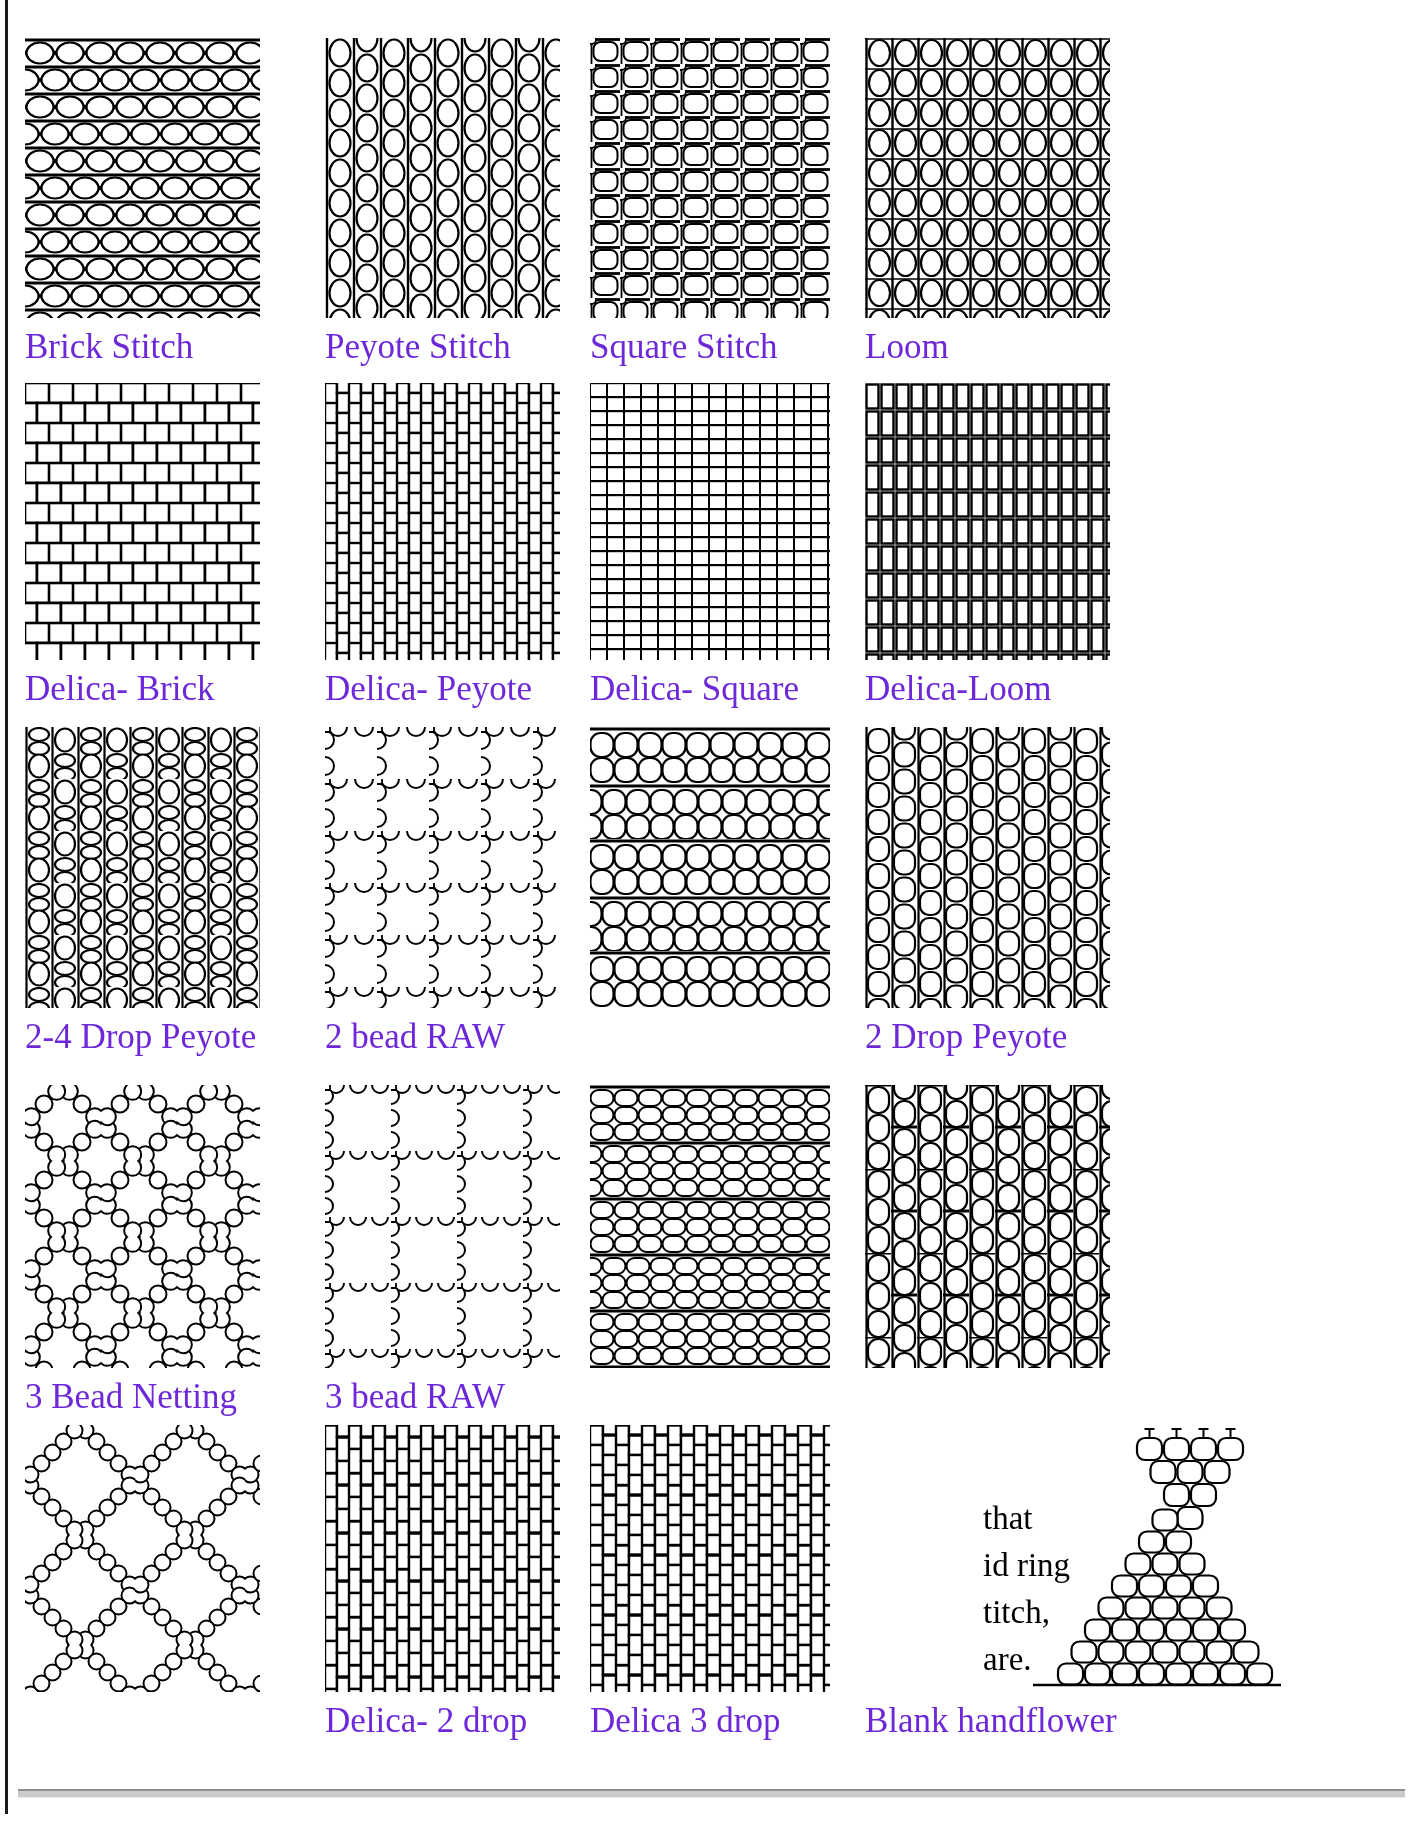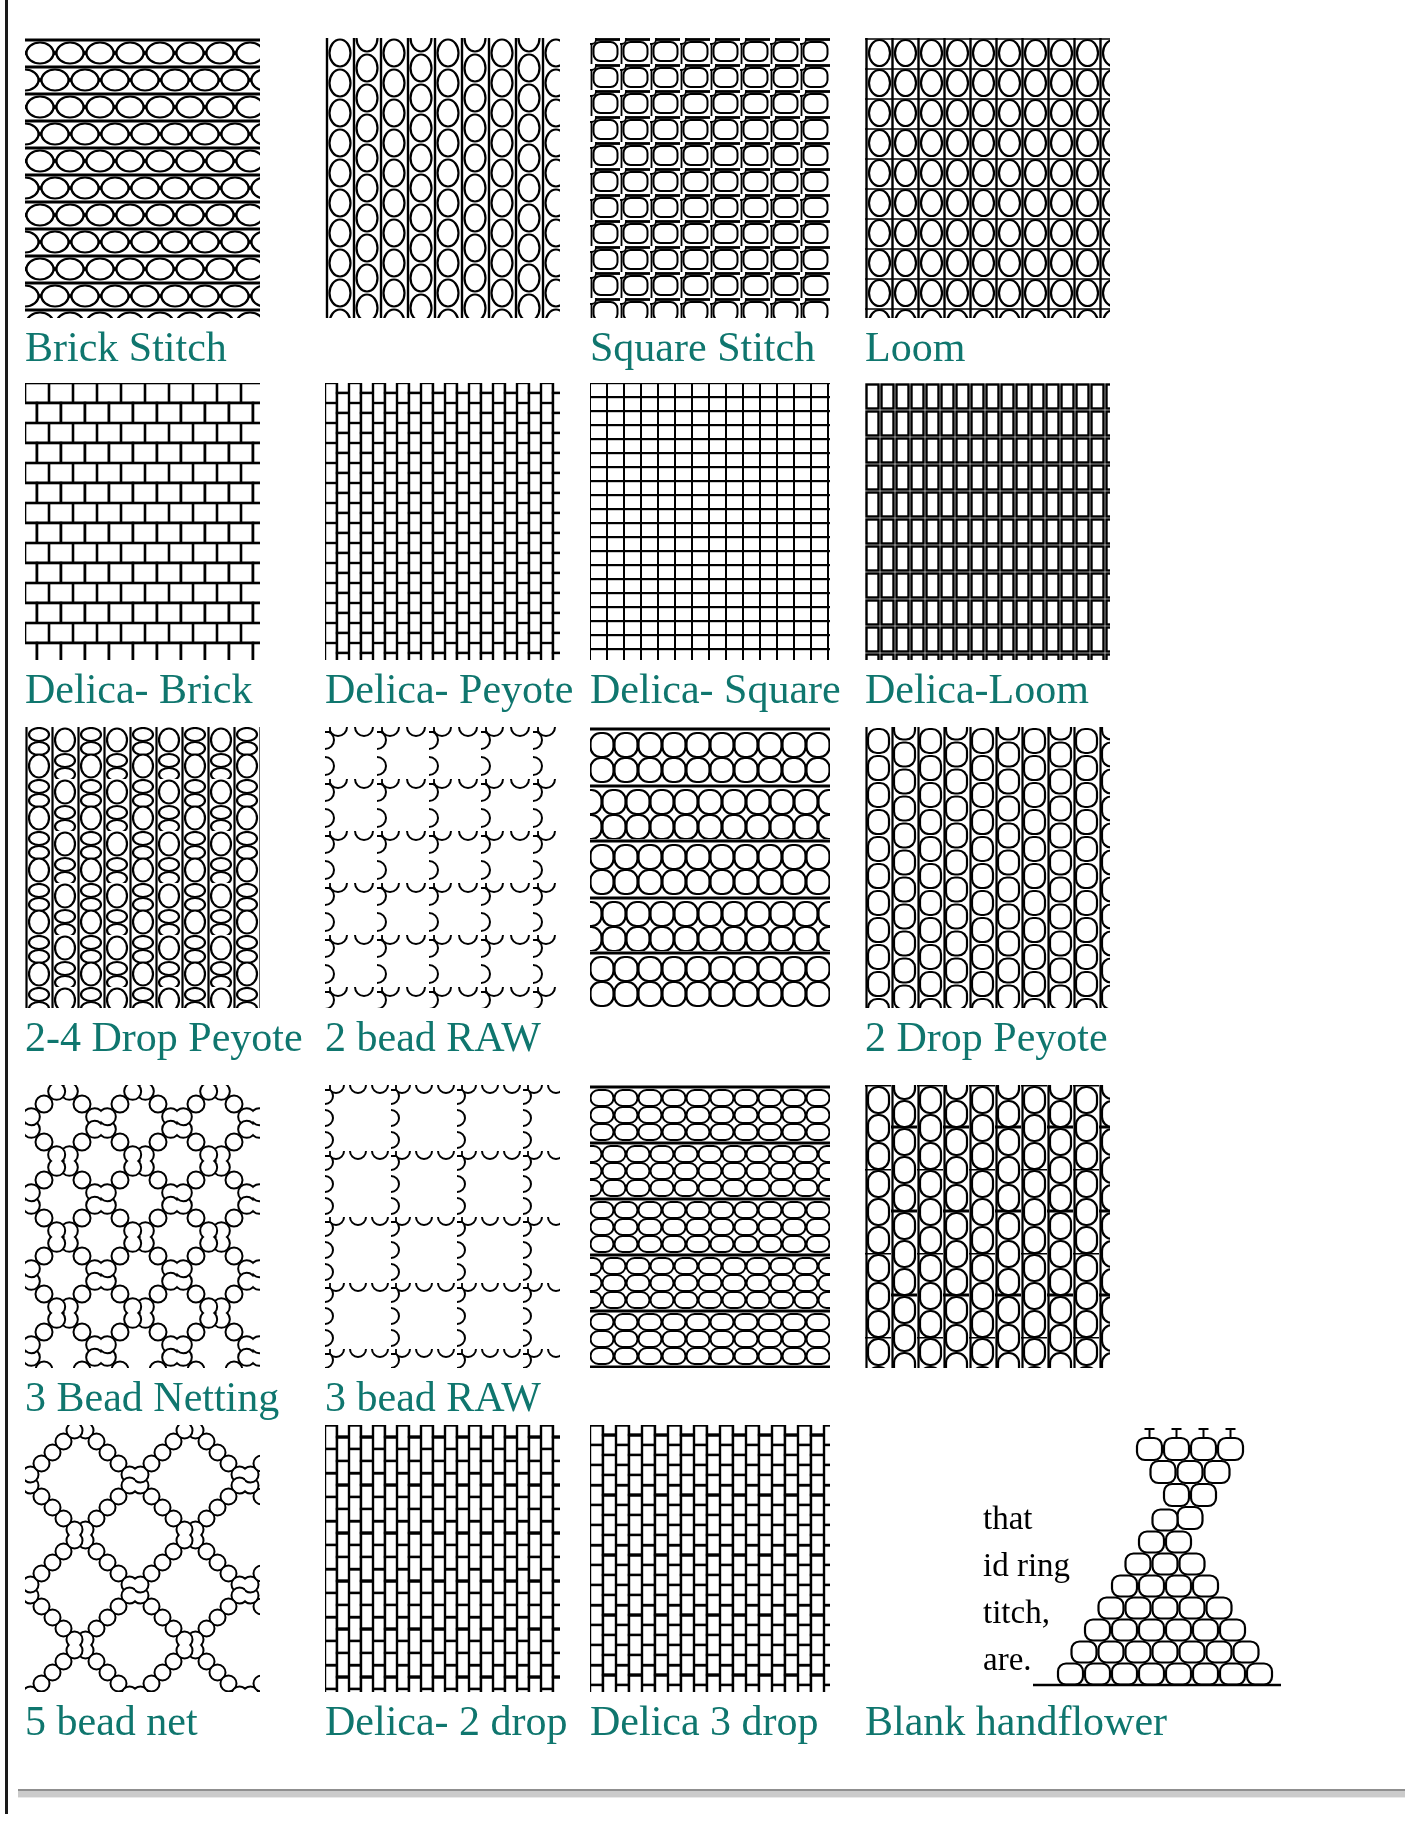--- a/index.html
+++ b/index.html
@@ -19,21 +19,21 @@
   .r1 .swatch{height:277px}
   .r2 .swatch{height:281px}
   .r3 .swatch{height:283px}
   .r4 .swatch{height:267px}
   .c0 .swatch,.c1 .swatch{width:235px}
   .c2 .swatch{width:240px}
   .c3 .swatch{width:245px}
   .cell-handflower .swatch{width:420px}
   .label{
     margin-top:6px;
-    font-size:42px;line-height:46px;color:#0f766e;white-space:nowrap;
+    font-size:35px;line-height:46px;color:#6d28d9;white-space:nowrap;
     letter-spacing:0px;
   }
   .divider{
     position:absolute;left:18px;top:1789px;width:1387px;height:6px;
     background:#cbcbcb;border-top:2px solid #8f8f8f;border-bottom:1px solid #e9e9e9;
   }
   svg{display:block}
 </style>
 </head>
 <body>
@@ -68,20 +68,21 @@
             <line x1="2" y1="0" x2="2" y2="30" stroke="#000000" stroke-width="2.4"></line>
             <line x1="29" y1="0" x2="29" y2="30" stroke="#000000" stroke-width="2.4"></line>
             <ellipse cx="15" cy="15" rx="10.5" ry="13.5" fill="#ffffff" stroke="#000000" stroke-width="2.2"></ellipse>
             <ellipse cx="42" cy="0" rx="10.5" ry="13.5" fill="#ffffff" stroke="#000000" stroke-width="2.2"></ellipse>
             <ellipse cx="42" cy="30" rx="10.5" ry="13.5" fill="#ffffff" stroke="#000000" stroke-width="2.2"></ellipse>
           </pattern>
         </defs>
         <rect width="235" height="280" fill="url(#p1)"></rect>
       </svg>
     </div>
+  <div class="label">Peyote Stitch</div>
 </div>
 <div class="cell r0 c2">
   <div class="swatch">
       <svg width="240" height="280" viewBox="0 0 240 280" xmlns="http://www.w3.org/2000/svg">
         <defs>
           <pattern id="p2" width="30" height="26" patternUnits="userSpaceOnUse">
             <line x1="0" y1="1.5" x2="30" y2="1.5" stroke="#000000" stroke-width="2.8"></line>
             <line x1="1.5" y1="0" x2="1.5" y2="26" stroke="#000000" stroke-width="1.8"></line>
             <rect x="3.5" y="4" width="24" height="19" rx="7" fill="#ffffff" stroke="#000000" stroke-width="2"></rect>
             <circle cx="1.5" cy="1.5" r="4.5" fill="#ffffff" stroke="#000000" stroke-width="1.8"></circle>
@@ -353,21 +354,20 @@
             <circle cx="5.5" cy="49.5" r="8" fill="#ffffff" stroke="#000000" stroke-width="2"></circle>
             <circle cx="16.5" cy="38.5" r="8" fill="#ffffff" stroke="#000000" stroke-width="2"></circle>
             <circle cx="27.5" cy="27.5" r="8" fill="#ffffff" stroke="#000000" stroke-width="2"></circle>
             <circle cx="38.5" cy="16.5" r="8" fill="#ffffff" stroke="#000000" stroke-width="2"></circle>
             <circle cx="49.5" cy="5.5" r="8" fill="#ffffff" stroke="#000000" stroke-width="2"></circle>
           </pattern>
         </defs>
         <rect width="235" height="267" fill="url(#p16)"></rect>
       </svg>
     </div>
-  <div class="label">5 bead net</div>
 </div>
 <div class="cell r4 c1">
   <div class="swatch">
       <svg width="235" height="267" viewBox="0 0 235 267" xmlns="http://www.w3.org/2000/svg">
         <defs>
           <pattern id="p17" width="24" height="48" patternUnits="userSpaceOnUse">
             <rect x="0" y="0" width="12" height="24" rx="0" fill="#ffffff" stroke="#000000" stroke-width="2.4"></rect>
             <rect x="0" y="24" width="12" height="24" rx="0" fill="#ffffff" stroke="#000000" stroke-width="2.4"></rect>
             <rect x="12" y="12" width="12" height="24" rx="0" fill="#ffffff" stroke="#000000" stroke-width="2.4"></rect>
             <rect x="12" y="36" width="12" height="24" rx="0" fill="#ffffff" stroke="#000000" stroke-width="2.4"></rect>

